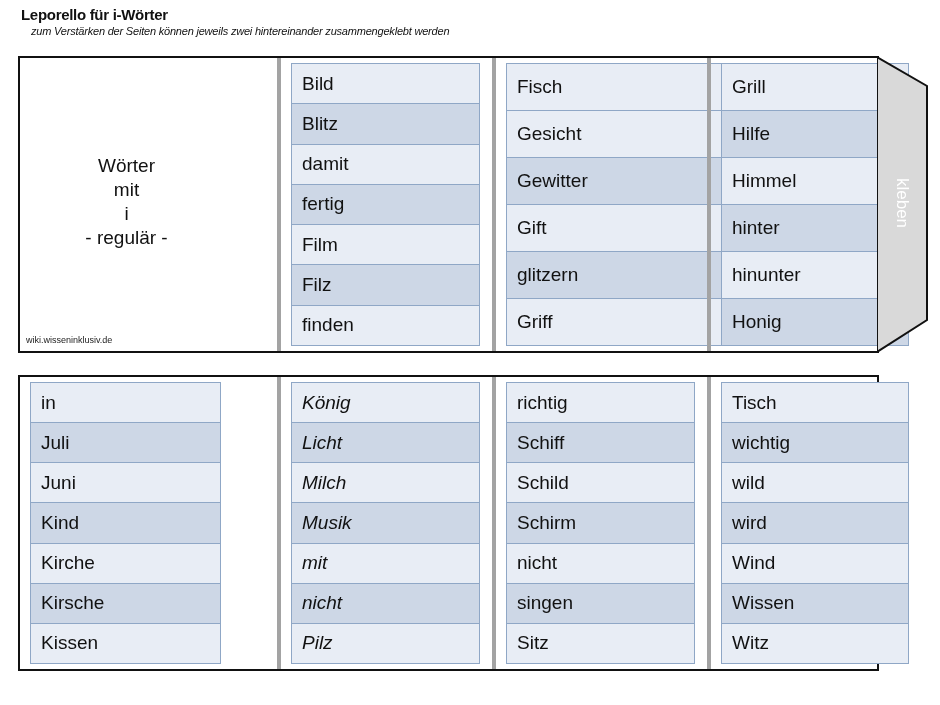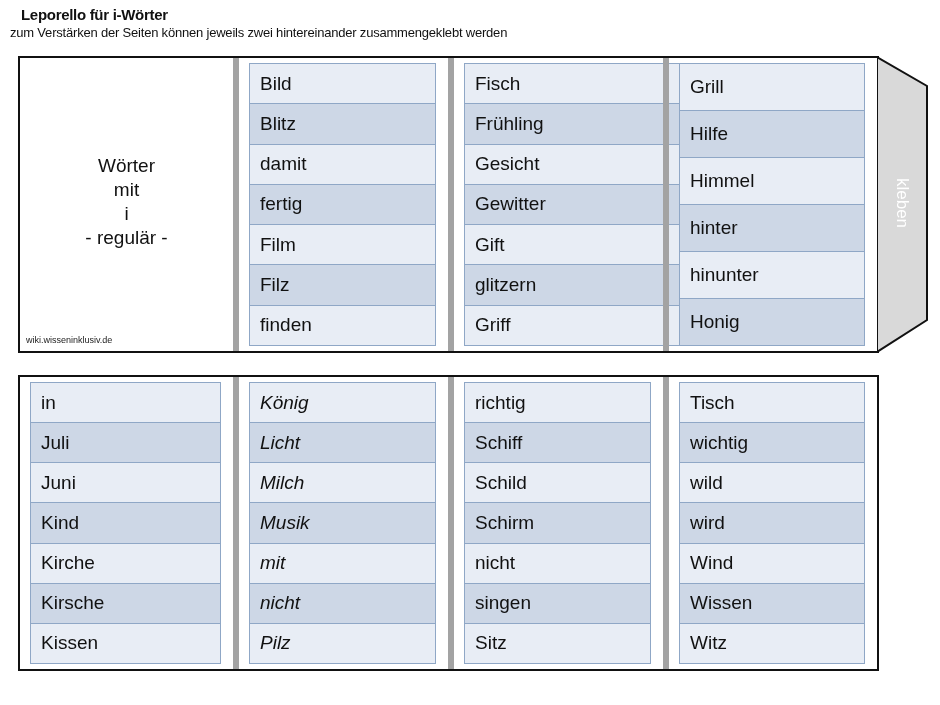--- a/index.html
+++ b/index.html
@@ -1,23 +1,23 @@
 <!DOCTYPE html>
 <html><head>
 <meta charset="utf-8">
 <style>
   html, body { margin:0; padding:0; background:#ffffff; }
   body { width:940px; height:705px; position:relative; overflow:hidden; font-family:"Liberation Sans", sans-serif; color:#111; }
   .title { position:absolute; left:21px; top:6px; font-size:15px; font-weight:bold; letter-spacing:-0.3px; }
-  .subtitle { position:absolute; left:10px; top:25px; font-size:13px; letter-spacing:-0.2px; }
+  .subtitle { position:absolute; left:31px; top:25px; font-size:11px; letter-spacing:-0.2px;font-style:italic; }
   .strip { position:absolute; border:2px solid #111; box-sizing:border-box; background:#fff; }
   .strip-top { left:18px; top:56px; width:861px; height:297px; }
   .strip-bottom { left:18px; top:375px; width:861px; height:296px;padding-left:8px; }
   .panel { position:absolute; top:0; bottom:0; box-sizing:border-box; }
-  .panel.divided { border-left:6px solid #a3a3a3; }
+  .panel.divided { border-left:4px solid #a3a3a3;margin-left:44px; }
   .cells { position:absolute; left:10px; right:12px; top:5px; bottom:5px; border:1px solid #8fa7c6; display:flex; flex-direction:column; }
   .cell { flex:1; display:flex; align-items:center; padding-left:10px; font-size:19px; border-top:1px solid #8fa7c6; color:#111; }
   .cell:first-child { border-top:none; }
   .cell.light { background:#e8edf5; }
   .cell.dark { background:#cdd7e6; }
   .cover { position:absolute; left:0; top:0; bottom:0; width:213px; }
   .cover-text { position:absolute; left:0; right:0; top:96px; text-align:center; font-size:19px; line-height:24px; }
   .cover-url { position:absolute; left:6px; bottom:6px; font-size:9px; color:#222; }
   .glue { position:absolute; left:877px; top:56px; width:56px; height:297px; }
   .glue-label { position:absolute; left:880px; top:168px; width:44px; height:70px; display:flex; align-items:center; justify-content:center; }
@@ -48,21 +48,20 @@
       <div class="cell dark">fertig</div>
       <div class="cell light">Film</div>
       <div class="cell dark">Filz</div>
       <div class="cell light">finden</div>
     </div>
   </div>
 
   <div class="panel divided" style="left:428px; width:245px;">
     <div class="cells">
       <div class="cell light">Fisch</div>
-      <div class="cell dark">Frühling</div>
       <div class="cell light">Gesicht</div>
       <div class="cell dark">Gewitter</div>
       <div class="cell light">Gift</div>
       <div class="cell dark">glitzern</div>
       <div class="cell light">Griff</div>
     </div>
   </div>
 
   <div class="panel divided" style="left:643px; width:214px;">
     <div class="cells">

